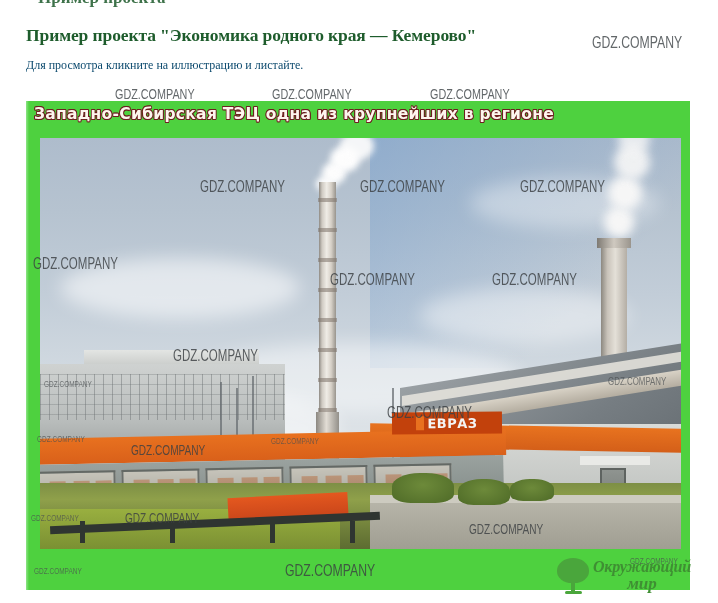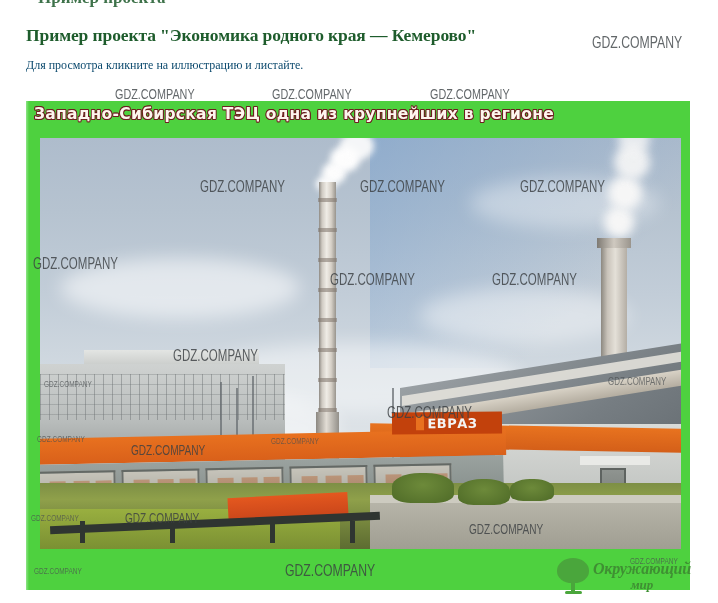--- a/index.html
+++ b/index.html
@@ -354,21 +354,21 @@
   .logo .words{
     margin-left:3px;line-height:1.02;
   }
   .logo .w1{
     font-family:"Liberation Serif",serif;
     font-style:italic;font-weight:bold;font-size:16px;color:#3f8f33;
     letter-spacing:-0.2px;
   }
   .logo .w2{
     font-family:"Liberation Serif",serif;
-    font-style:italic;font-weight:bold;font-size:13px;color:#3f8f33;
+    font-style:italic;font-weight:bold;font-size:17px;color:#3f8f33;
     text-align:center;
   }
 </style>
 </head>
 <body>
 
 <div class="page">
 
   <div class="top-sliver">
     <div class="ghost">Пример проекта</div>

